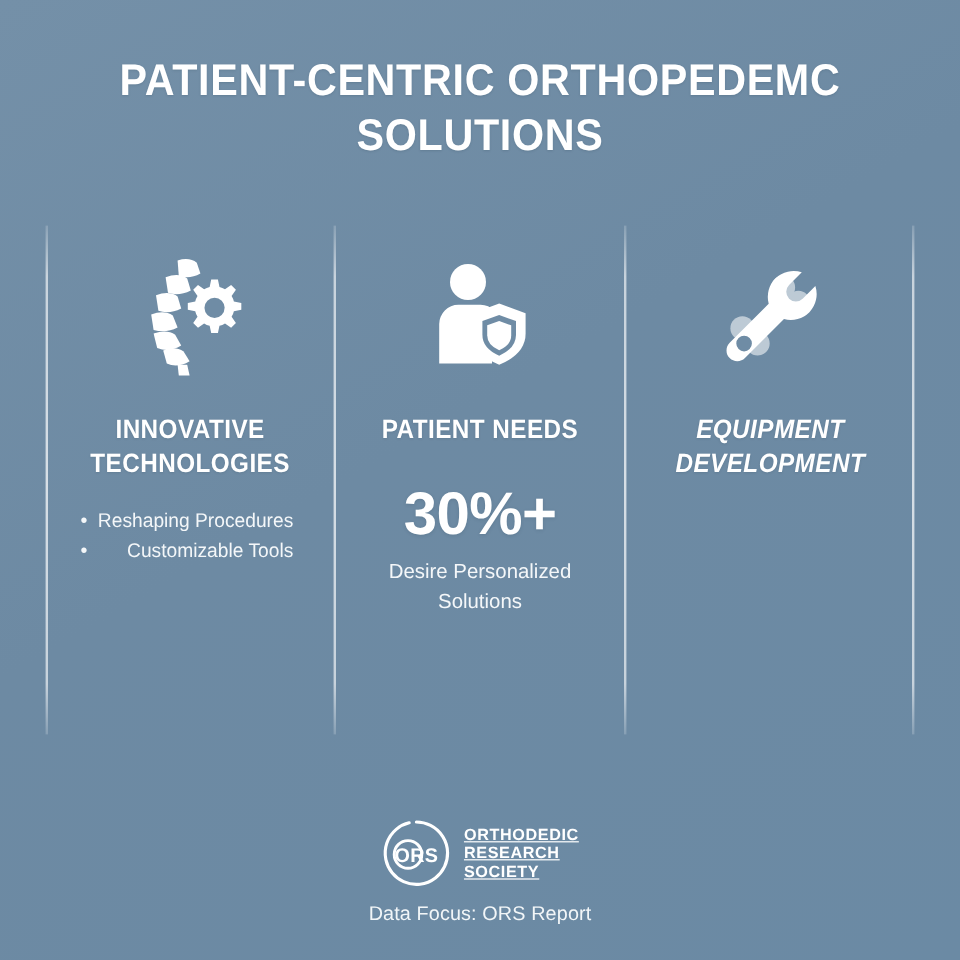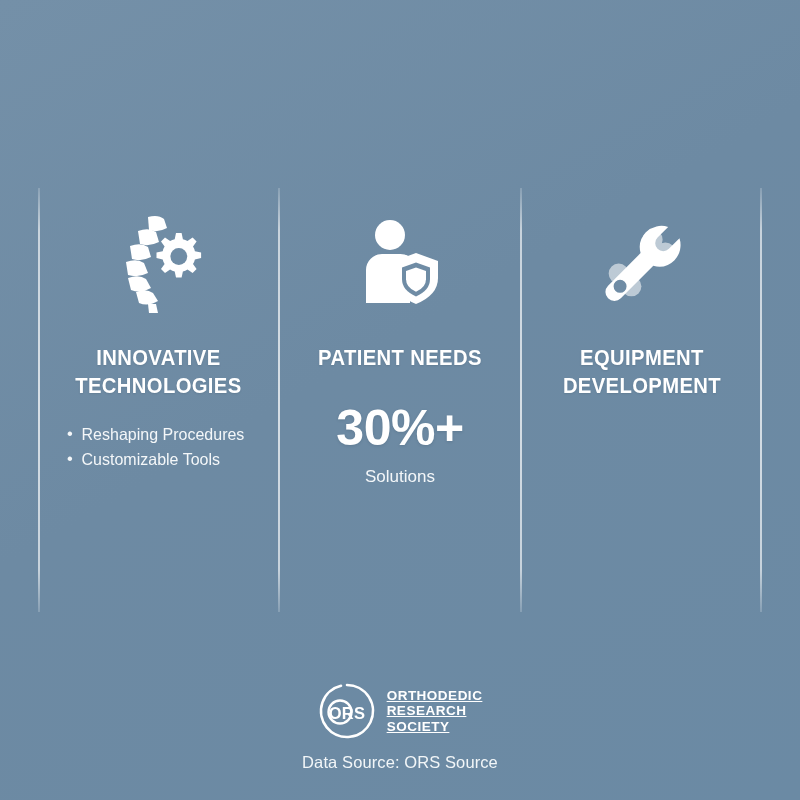--- a/index.html
+++ b/index.html
@@ -76,21 +76,21 @@
   }
   .col {
     flex: 1 1 0;
     display: flex;
     flex-direction: column;
     align-items: center;
     padding: 0 14px;
   }
   .col.c1 { flex: 240 0 0; }
   .col.c2 { flex: 242 0 0; }
-  .col.c3 { flex: 240 0 0; }
+  .col.c3 { flex: 240 0 0; font-style: italic; }
 
   .icon-wrap {
     height: 130px;
     display: flex;
     align-items: center;
     justify-content: center;
     margin-top: 10px;
   }
   .icon-wrap svg { display: block; }
 
@@ -107,21 +107,21 @@
     margin-top: 16px;
     text-shadow: 0 1px 2px rgba(40,60,75,0.15);
   }
 
   .bullets {
     list-style: none;
     margin-top: 22px;
     font-size: 16.5px;
     line-height: 25px;
     color: #f4f7f9;
-    text-align: left;
+    text-align: right;
   }
   .bullets li {
     position: relative;
     padding-left: 15px;
     white-space: nowrap;
     transform: scaleX(0.97);
     transform-origin: left center;
   }
   .bullets li::before {
     content: "•";
@@ -182,20 +182,24 @@
     font-size: 16.5px;
     color: #f2f6f8;
     letter-spacing: 0.1px;
   }
 </style>
 </head>
 <body>
 
 <div class="poster">
 
+  <div class="title-block">
+    <div class="title-line">PATIENT-CENTRIC ORTHOPEDEMC</div>
+    <div class="title-line">SOLUTIONS</div>
+  </div>
 
   <div class="divider d1"></div>
   <div class="divider d2"></div>
   <div class="divider d3"></div>
   <div class="divider d4"></div>
 
   <div class="columns">
 
     <div class="col c1">
       <div class="icon-wrap">
@@ -235,20 +239,21 @@
             <path d="M64 47.5 l14 5.1 v11.4 q0 11.4 -14 17.4 q-14 -6 -14 -17.4 v-11.4 z" fill="#6f8ca5"></path>
             <path d="M64 52.5 l10 3.6 v8.2 q0 8.2 -10 12.5 q-10 -4.3 -10 -12.5 v-8.2 z"></path>
           </g>
         </svg>
       </div>
       <div class="col-heading">
         <div>PATIENT NEEDS</div>
       </div>
       <div class="stat-number">30%+</div>
       <div class="stat-caption">
+        <div>Desire Personalized</div>
         <div>Solutions</div>
       </div>
     </div>
 
     <div class="col c3">
       <div class="icon-wrap">
         <svg width="100" height="100" viewBox="0 0 100 100" aria-hidden="true">
 
           <g fill="#ffffff" opacity="0.55">
             <g transform="rotate(-45 50 50)">
@@ -285,16 +290,16 @@
         <circle cx="22" cy="30" r="11.5" fill="none" stroke="#ffffff" stroke-width="2.4"></circle>
 
         <text x="29" y="36.5" text-anchor="middle" font-family="Liberation Sans, sans-serif" font-size="16.5" font-weight="700" fill="#ffffff" letter-spacing="0.2">ORS</text>
       </svg>
       <div class="logo-text">
         <div>ORTHODEDIC</div>
         <div>RESEARCH</div>
         <div>SOCIETY</div>
       </div>
     </div>
-    <div class="footer-note">Data Source: ORS Source</div>
+    <div class="footer-note">Data Focus: ORS Report</div>
   </div>
 
 </div>
 
 </body></html>

